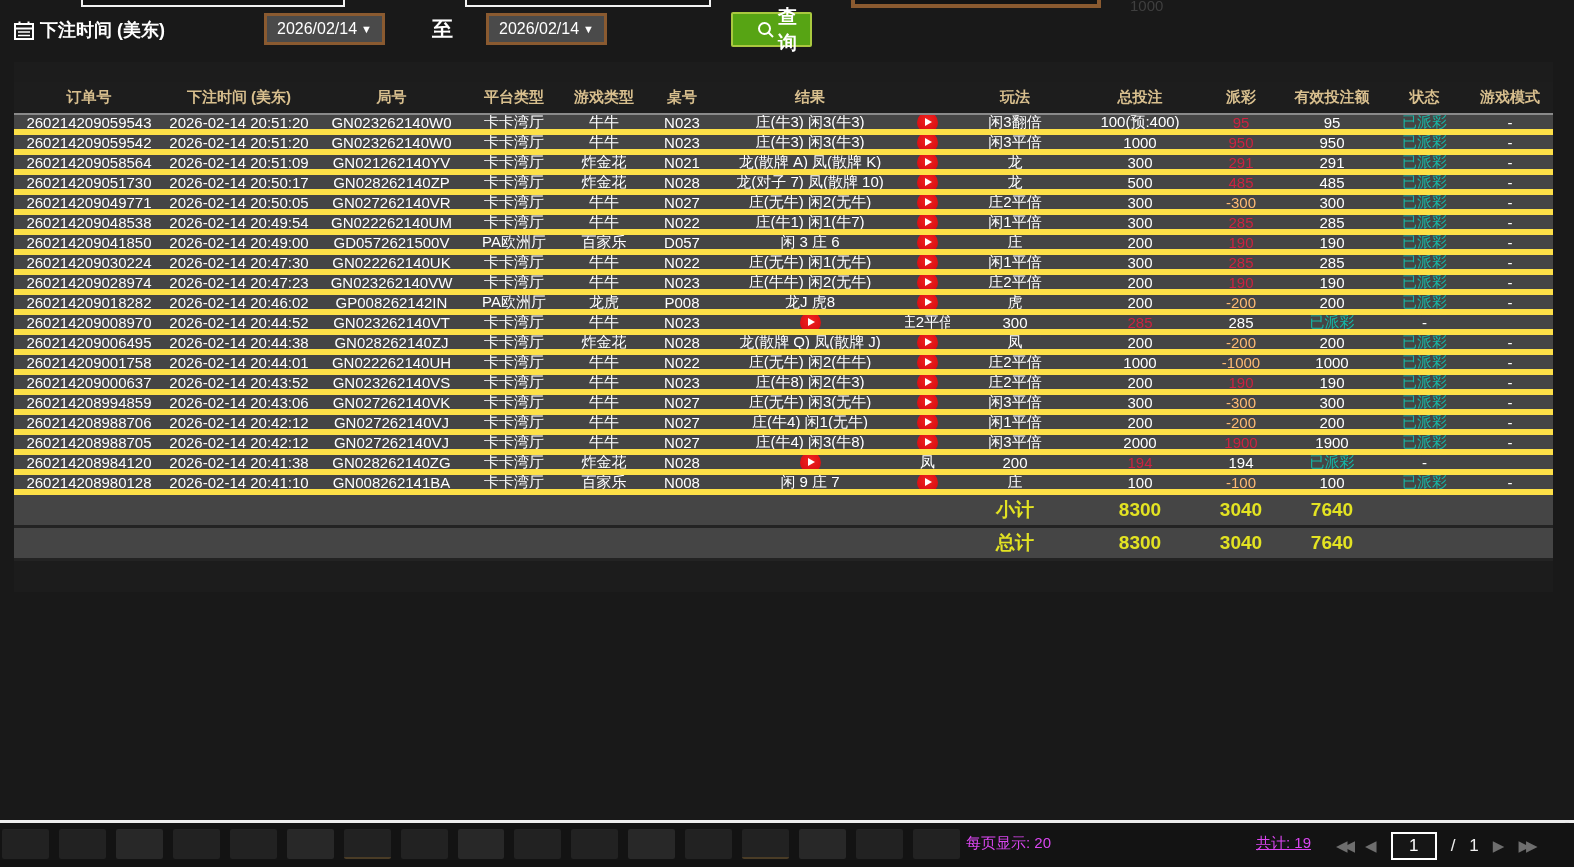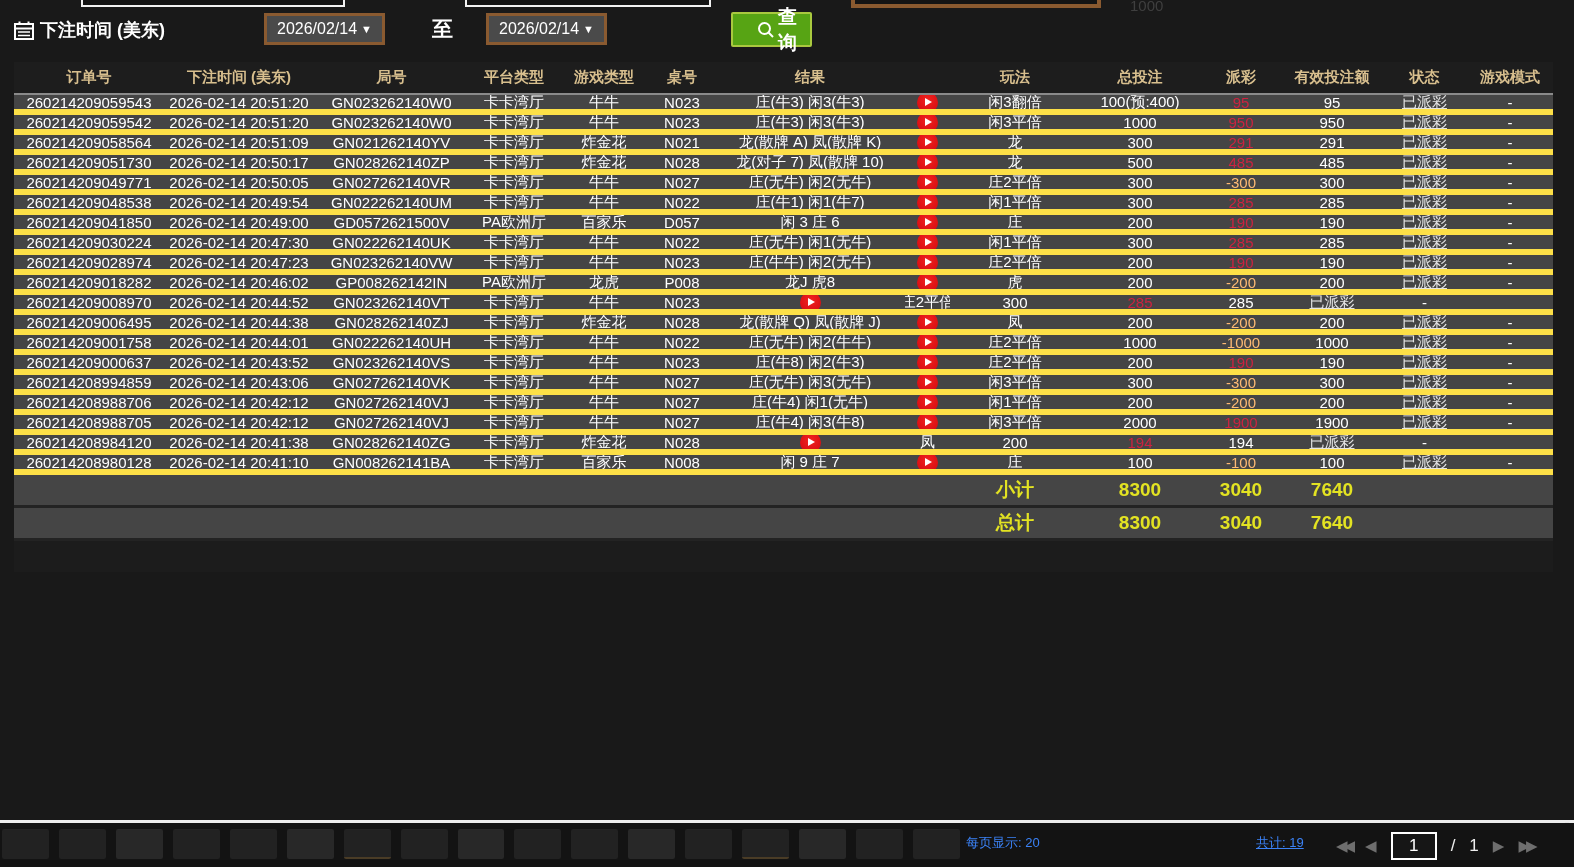--- a/index.html
+++ b/index.html
@@ -22,42 +22,42 @@
   .date-select .dd { font-size:11px; color:#fff; }
   .date-from { left:264px; } .date-to { left:486px; }
   .to-label { position:absolute; left:432px; top:15px; color:#fff; font-size:21px; font-weight:bold; }
   .query-btn { position:absolute; left:731px; top:12px; width:81px; height:35px; background:#57a414;
                border:2px solid #a9c93f; border-radius:2px; color:#fff; font-size:19px; font-weight:bold;
                display:flex; align-items:center; justify-content:space-between; gap:3px; cursor:pointer;padding-left:24px; }
 
   
   .table-wrap { position:absolute; left:14px; top:62px; width:1539px; background:#1c1c1c; }
   .grid-row { display:grid; grid-template-columns:150px 150px 155px 90px 90px 66px 190px 45px 130px 120px 82px 100px 85px 1fr; }
-  .thead { height:33px; background:#1d1d1d; border-bottom:2px solid #8a8a8a; }
+  .thead { height:33px; background:#1d1d1d; border-bottom:2px solid #8a8a8a;margin-top:20px; }
   .thead .cell { color:#d8bf8e; font-weight:bold; }
   .cell { display:flex; align-items:center; justify-content:center; font-size:15px; color:#fff; white-space:nowrap; overflow:hidden; }
   .trow { height:20px; background:#454545; border-bottom:6px solid #fde047; }
   .pos { color:#cc2340; } .neg { color:#fdba74; }
-  .status-green { color:#e5e5e5;text-decoration:underline; }
+  .status-green { color:#14b8a6; }
   .playbtn { width:21px; height:21px; border-radius:50%; background:radial-gradient(circle at 50% 38%, #f2231f 0%, #d90f14 70%, #b20a0e 100%);
              display:flex; align-items:center; justify-content:center; cursor:pointer; }
   .playbtn .tri { width:0; height:0; border-left:7px solid #fff; border-top:4.5px solid transparent; border-bottom:4.5px solid transparent; margin-left:2px; }
   .sumrow { height:33px; background:#454545; border-bottom:3px solid #232323; }
   .sumrow .cell { color:#e3e322; font-weight:bold; font-size:19px; }
   .filler { height:31px; background:#1c1c1c; }
   .table-bottom-line { position:absolute; left:0; top:820px; width:1574px; height:3px; background:#ededed; }
   .right-tick { position:absolute; left:1565px; top:822px; width:4px; height:15px; background:#e6e6e6; }
 
   
   .bottombar { position:absolute; left:0; top:823px; width:1574px; height:44px; background:#131313; }
   .ghost-tiles { position:absolute; left:0; top:6px; width:960px; height:32px; display:flex; gap:10px; padding-left:2px; }
   .ghost-tile { width:47px; height:30px; background:#222; border-radius:2px; }
   .ghost-tile:nth-child(3n) { background:#282828; }
   .ghost-tile:nth-child(7n) { border-bottom:2px solid #4a3c26; }
-  .pg-text { position:absolute; top:11px; color:#3b82f6; font-size:13px; }
+  .pg-text { position:absolute; top:11px; color:#d946ef; font-size:15px; }
   .pg-perpage { left:966px; } .pg-total { left:1256px;text-decoration:underline; }
   .pg-arrows { position:absolute; top:9px; left:1336px; display:flex; align-items:center; gap:14px; color:#6e6e6e; font-size:15px; }
   .arrow { cursor:pointer; letter-spacing:-4px; color:#6e6e6e; }
   .arrow.single { letter-spacing:0; }
   .page-input { width:46px; height:28px; background:#161616; border:2px solid #fff; color:#fff;
                 font-size:17px; text-align:center; font-family:inherit; }
   .pg-of { color:#efefef; font-size:17px; }
 </style>
 </head>
 <body>

